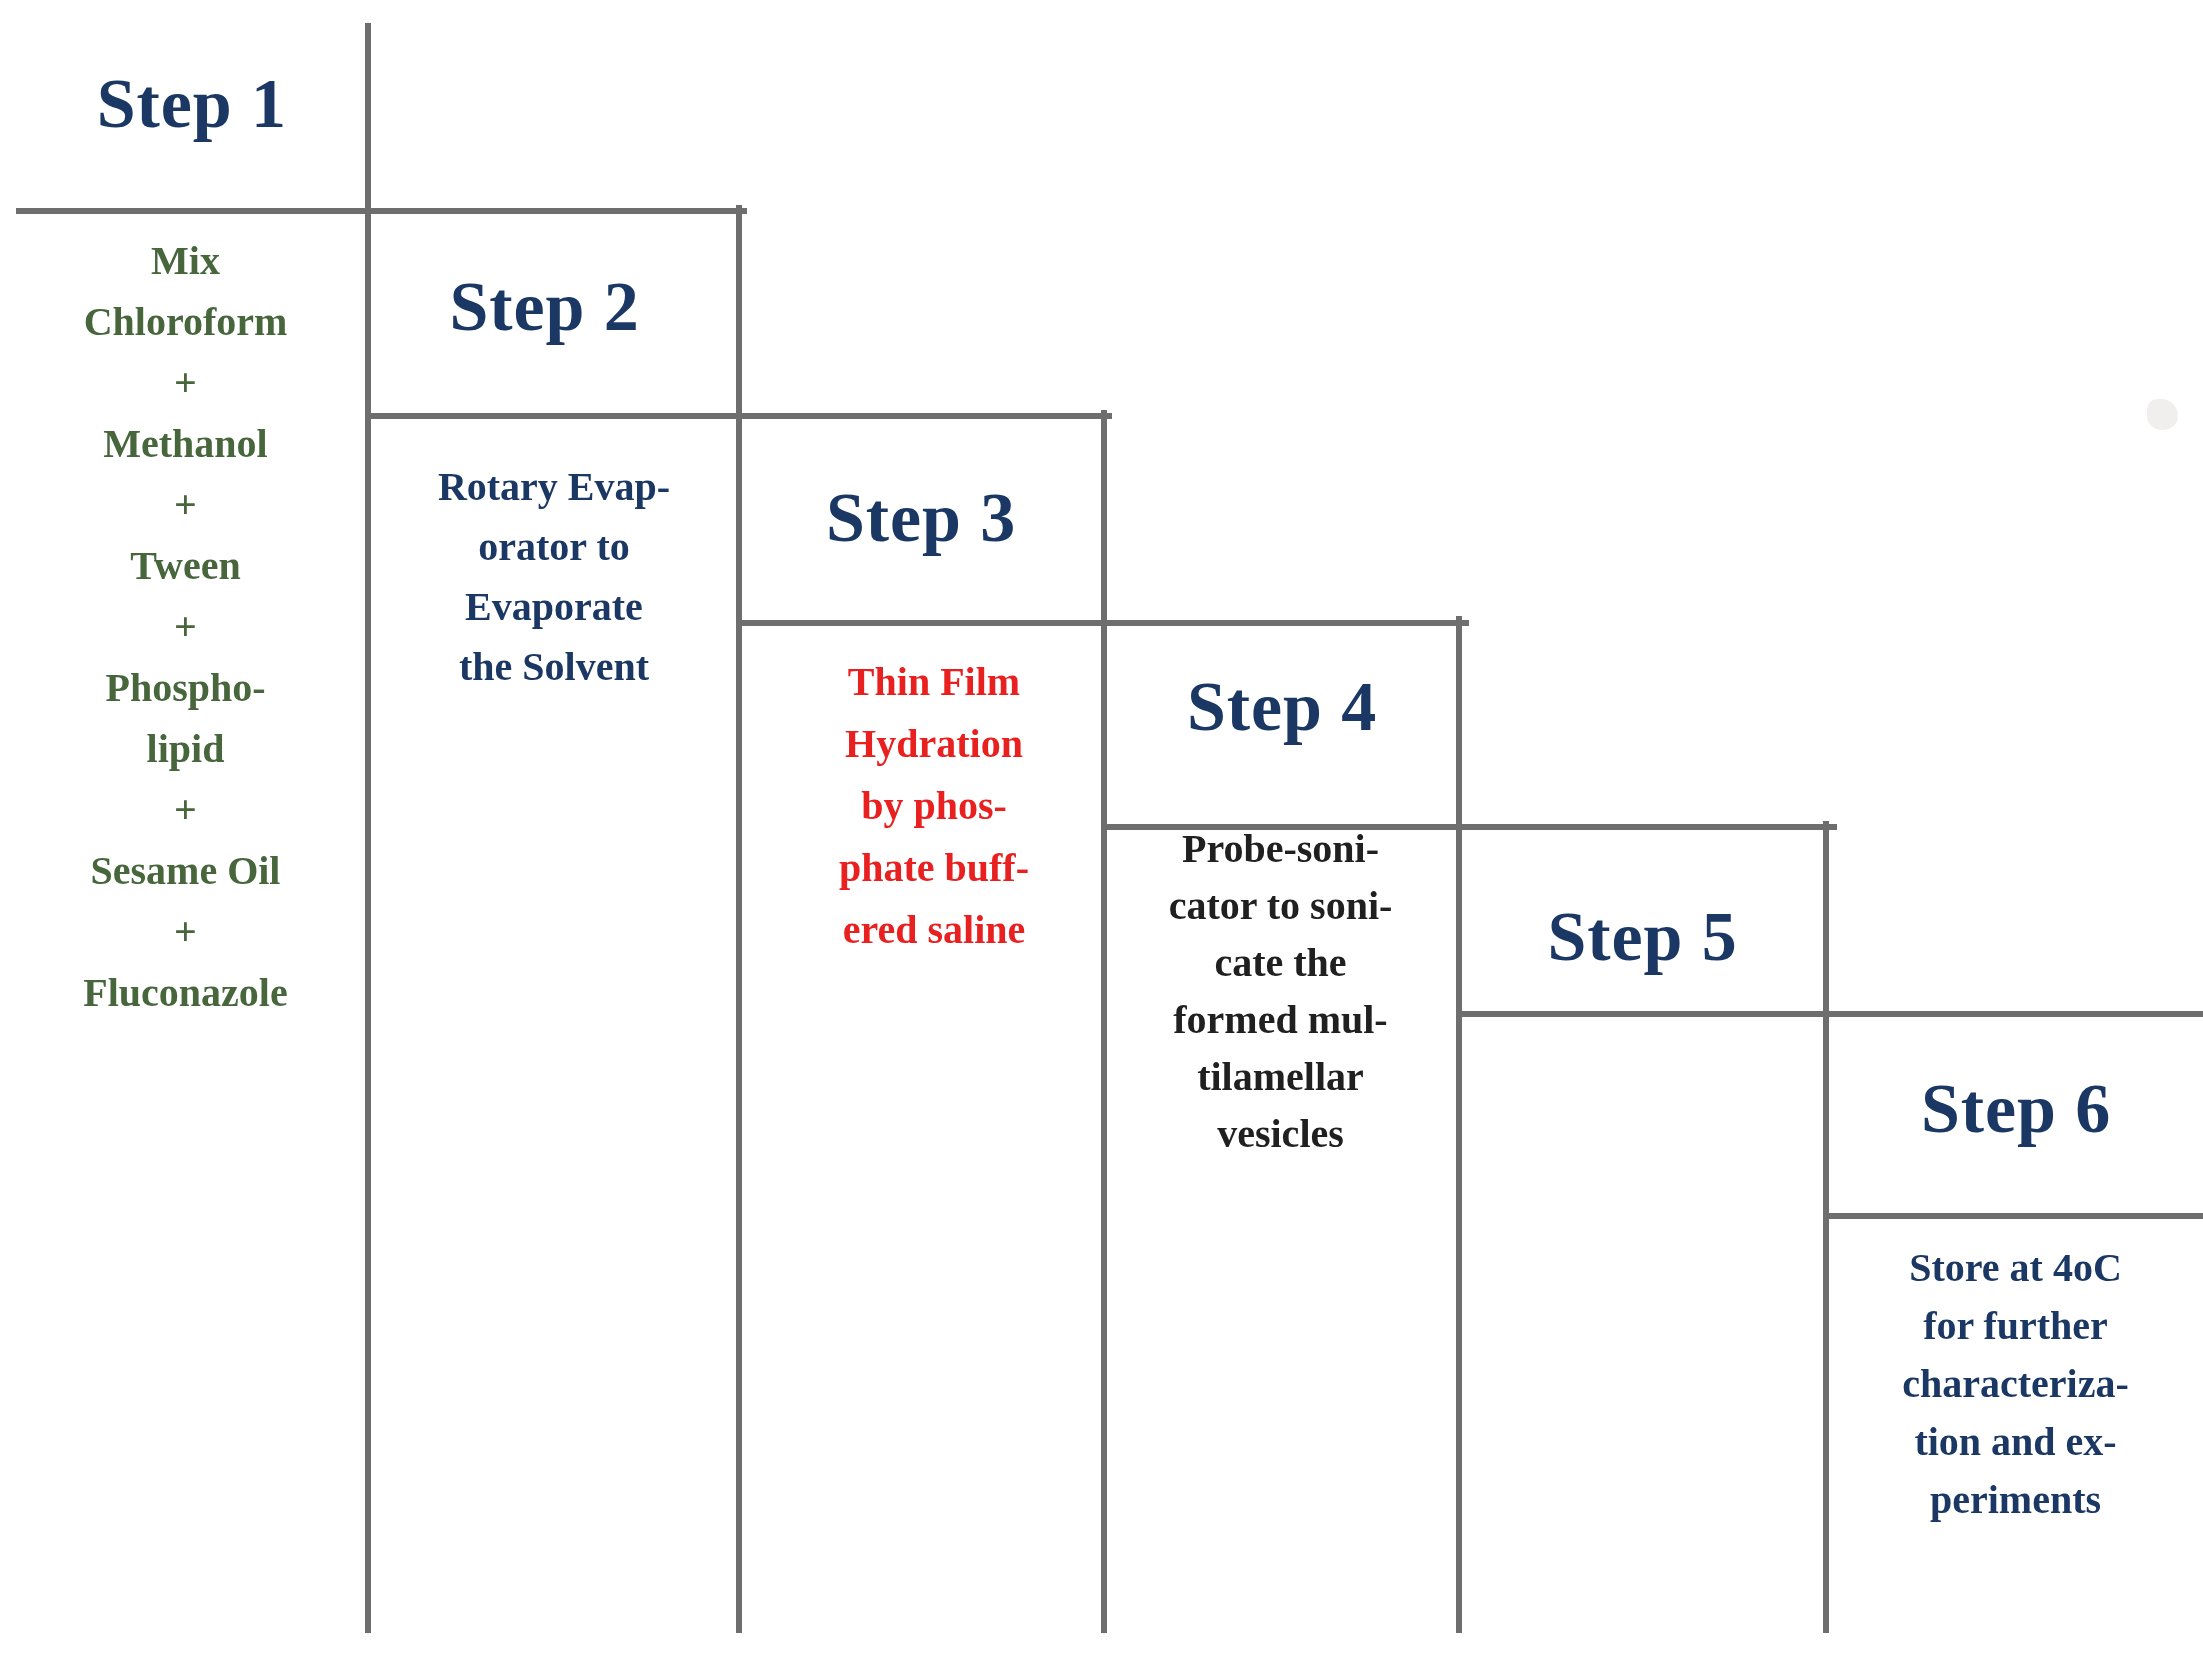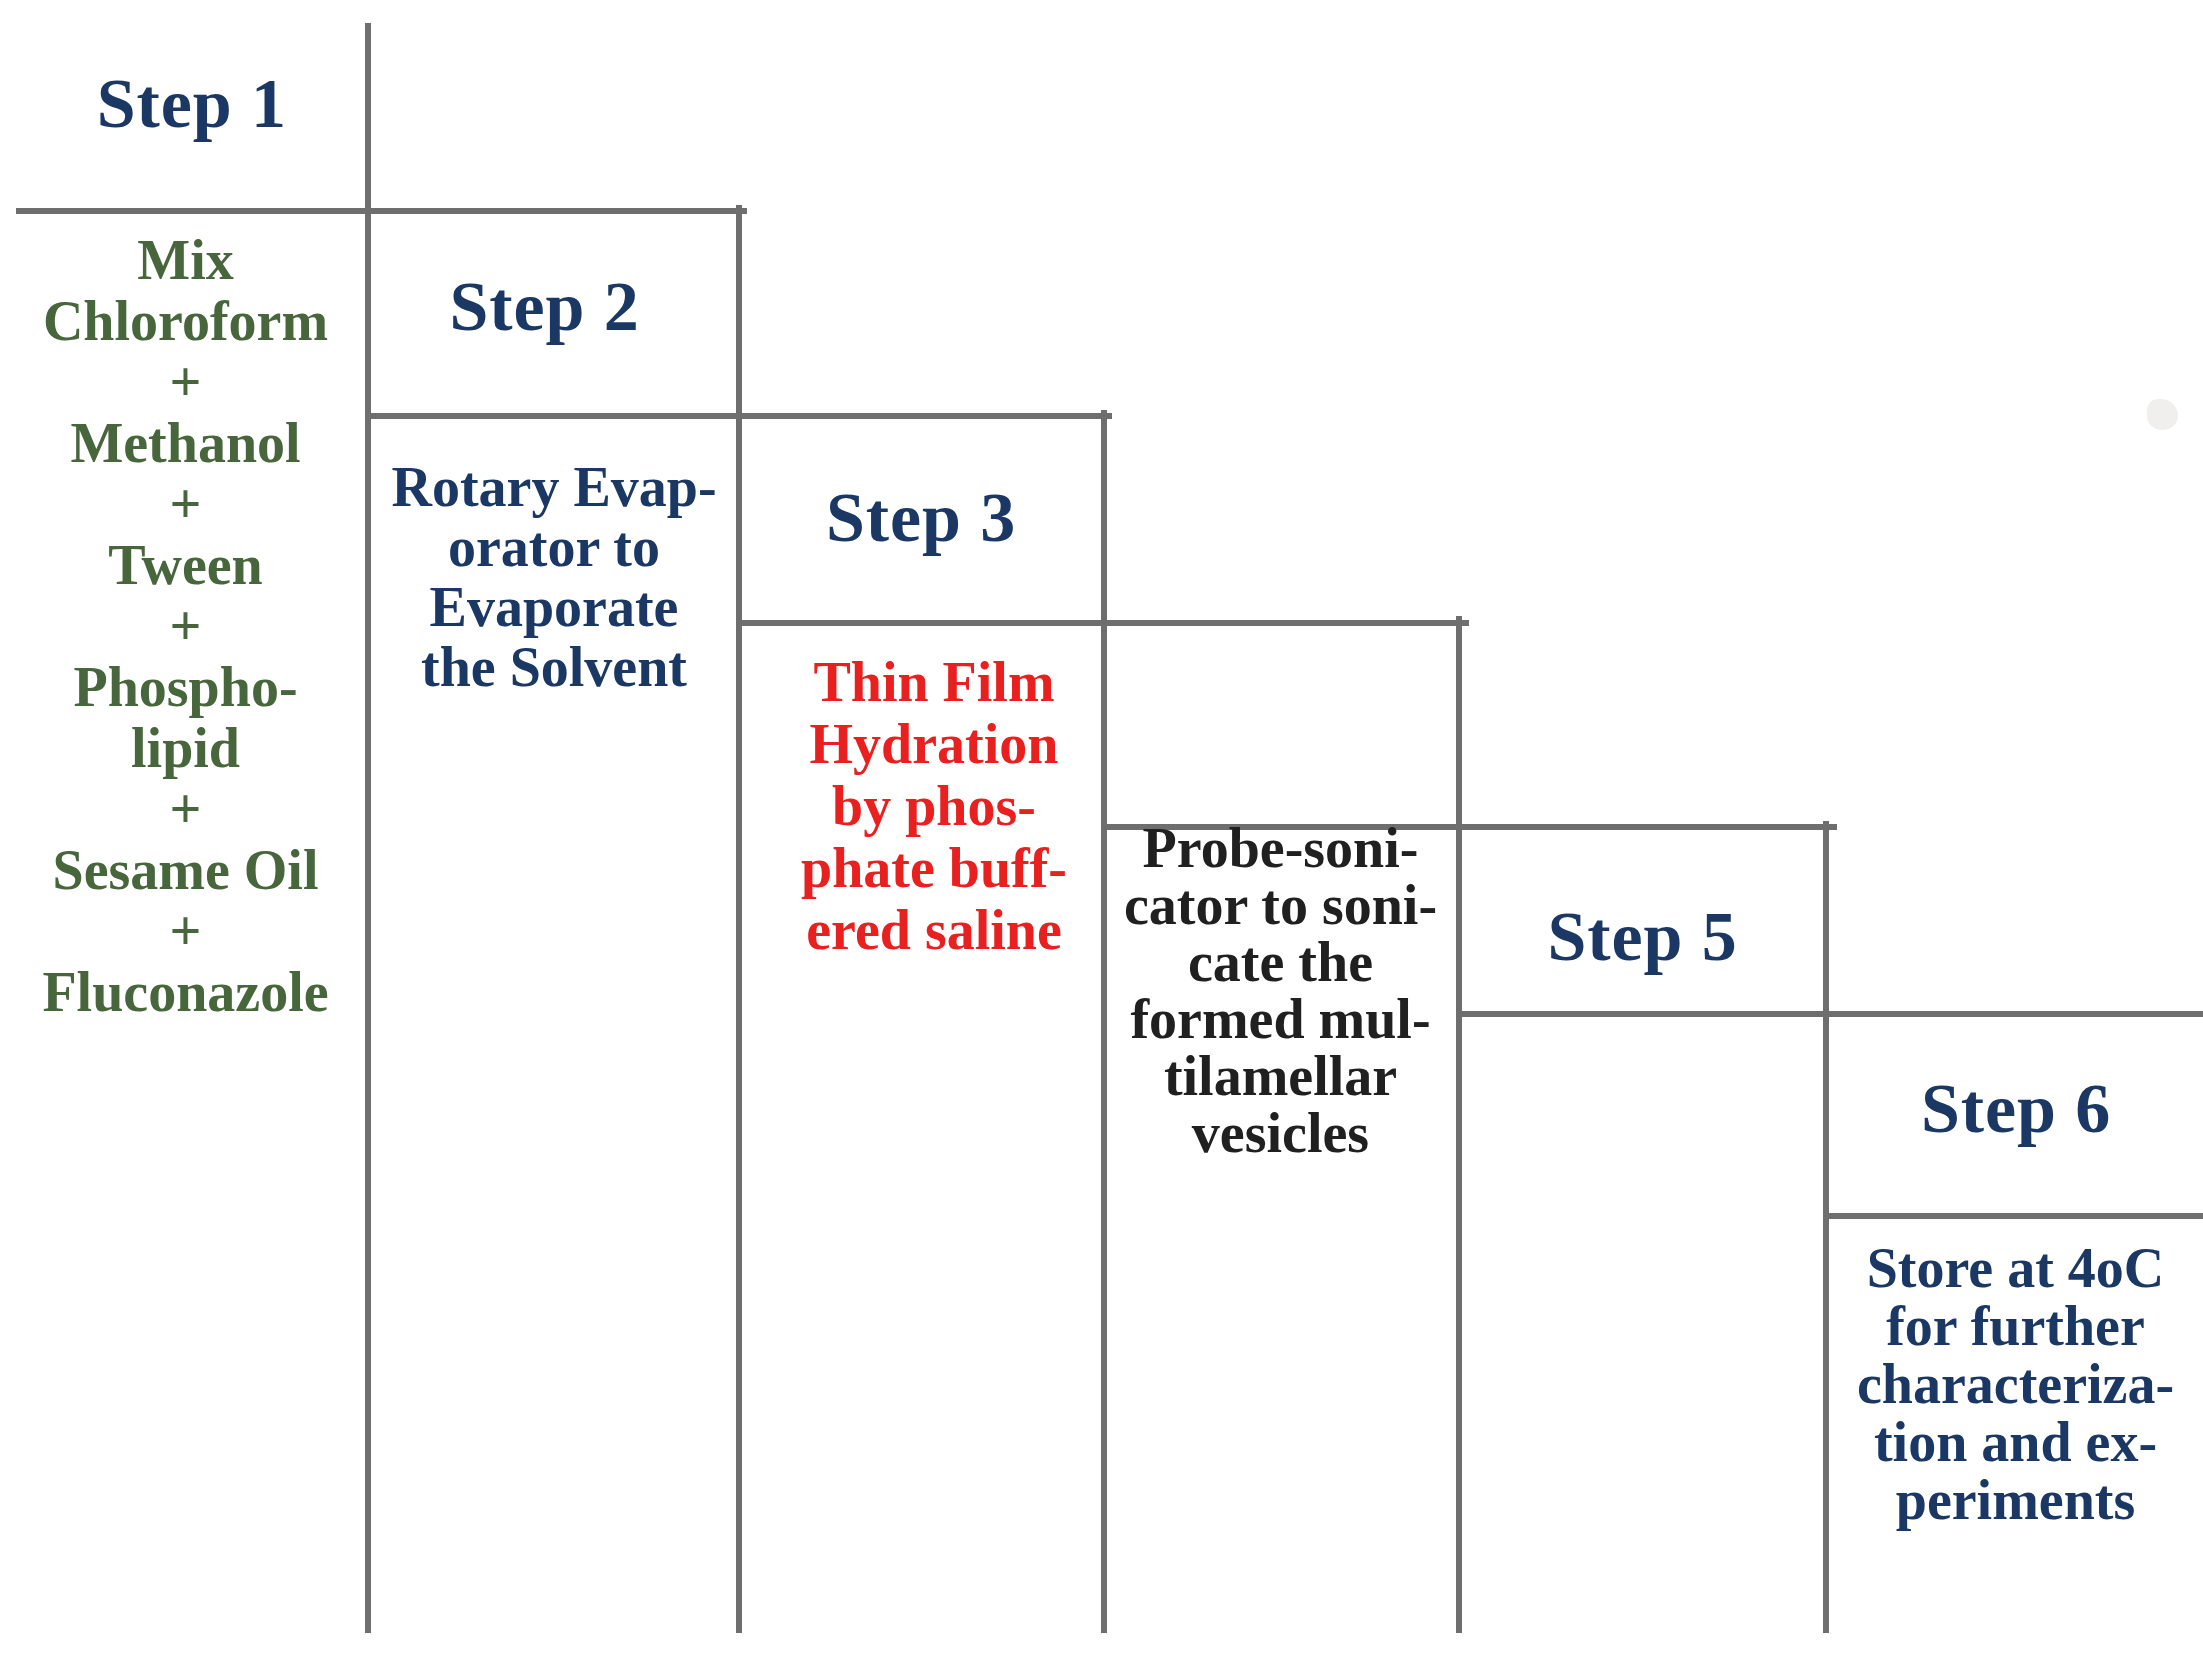--- a/index.html
+++ b/index.html
@@ -34,21 +34,21 @@
     white-space: nowrap;
   }
   .t1 { left: 18.3px;   top: 64px;   width: 347px; }
   .t2 { left: 371px;  top: 267px;  width: 347px; }
   .t3 { left: 741px;  top: 478px;  width: 360px; }
   .t4 { left: 1107px; top: 667px;  width: 350px; }
   .t5 { left: 1462px; top: 897px;  width: 361px; }
   .t6 { left: 1828px; top: 1069px; width: 376px; }
   .body-text {
     position: absolute;
-    font-size: 56px;
+    font-size: 40px;
     font-weight: bold;
     text-align: center;
     white-space: pre-line;
   }
   .b1 { left: 5.5px;    top: 230px;  width: 360px; line-height: 61px; }
   .b2 { left: 375px;  top: 457px;  width: 358px; line-height: 60px; }
   .b3 { left: 742px;  top: 651px;  width: 356px; line-height: 62px; }
   .b4 { left: 1107px; top: 820px;  width: 347px; line-height: 57px; }
   .b5 { left: 1463px; top: 1049px; width: 358px; line-height: 56px; }
   .b6 { left: 1829px; top: 1239px; width: 373px; line-height: 58px; }
@@ -72,20 +72,21 @@
   <div class="gline hline hline-1" style="background-color: rgb(110, 110, 110);"></div>
   <div class="gline hline hline-2" style="background-color: rgb(110, 110, 110);"></div>
   <div class="gline hline hline-3" style="background-color: rgb(110, 110, 110);"></div>
   <div class="gline hline hline-4" style="background-color: rgb(110, 110, 110);"></div>
   <div class="gline hline hline-5" style="background-color: rgb(110, 110, 110);"></div>
   <div class="gline hline hline-6" style="background-color: rgb(110, 110, 110);"></div>
 
   <div class="title t1" style="color: rgb(26, 56, 99);">Step 1</div>
   <div class="title t2" style="color: rgb(26, 56, 99);">Step 2</div>
   <div class="title t3" style="color: rgb(26, 56, 99);">Step 3</div>
+  <div class="title t4" style="color: rgb(26, 56, 99);">Step 4</div>
   <div class="title t5" style="color: rgb(26, 56, 99);">Step 5</div>
   <div class="title t6" style="color: rgb(26, 56, 99);">Step 6</div>
 
   <div class="body-text b1" style="color: rgb(71, 102, 60);">Mix
 Chloroform
 +
 Methanol
 +
 Tween
 +

